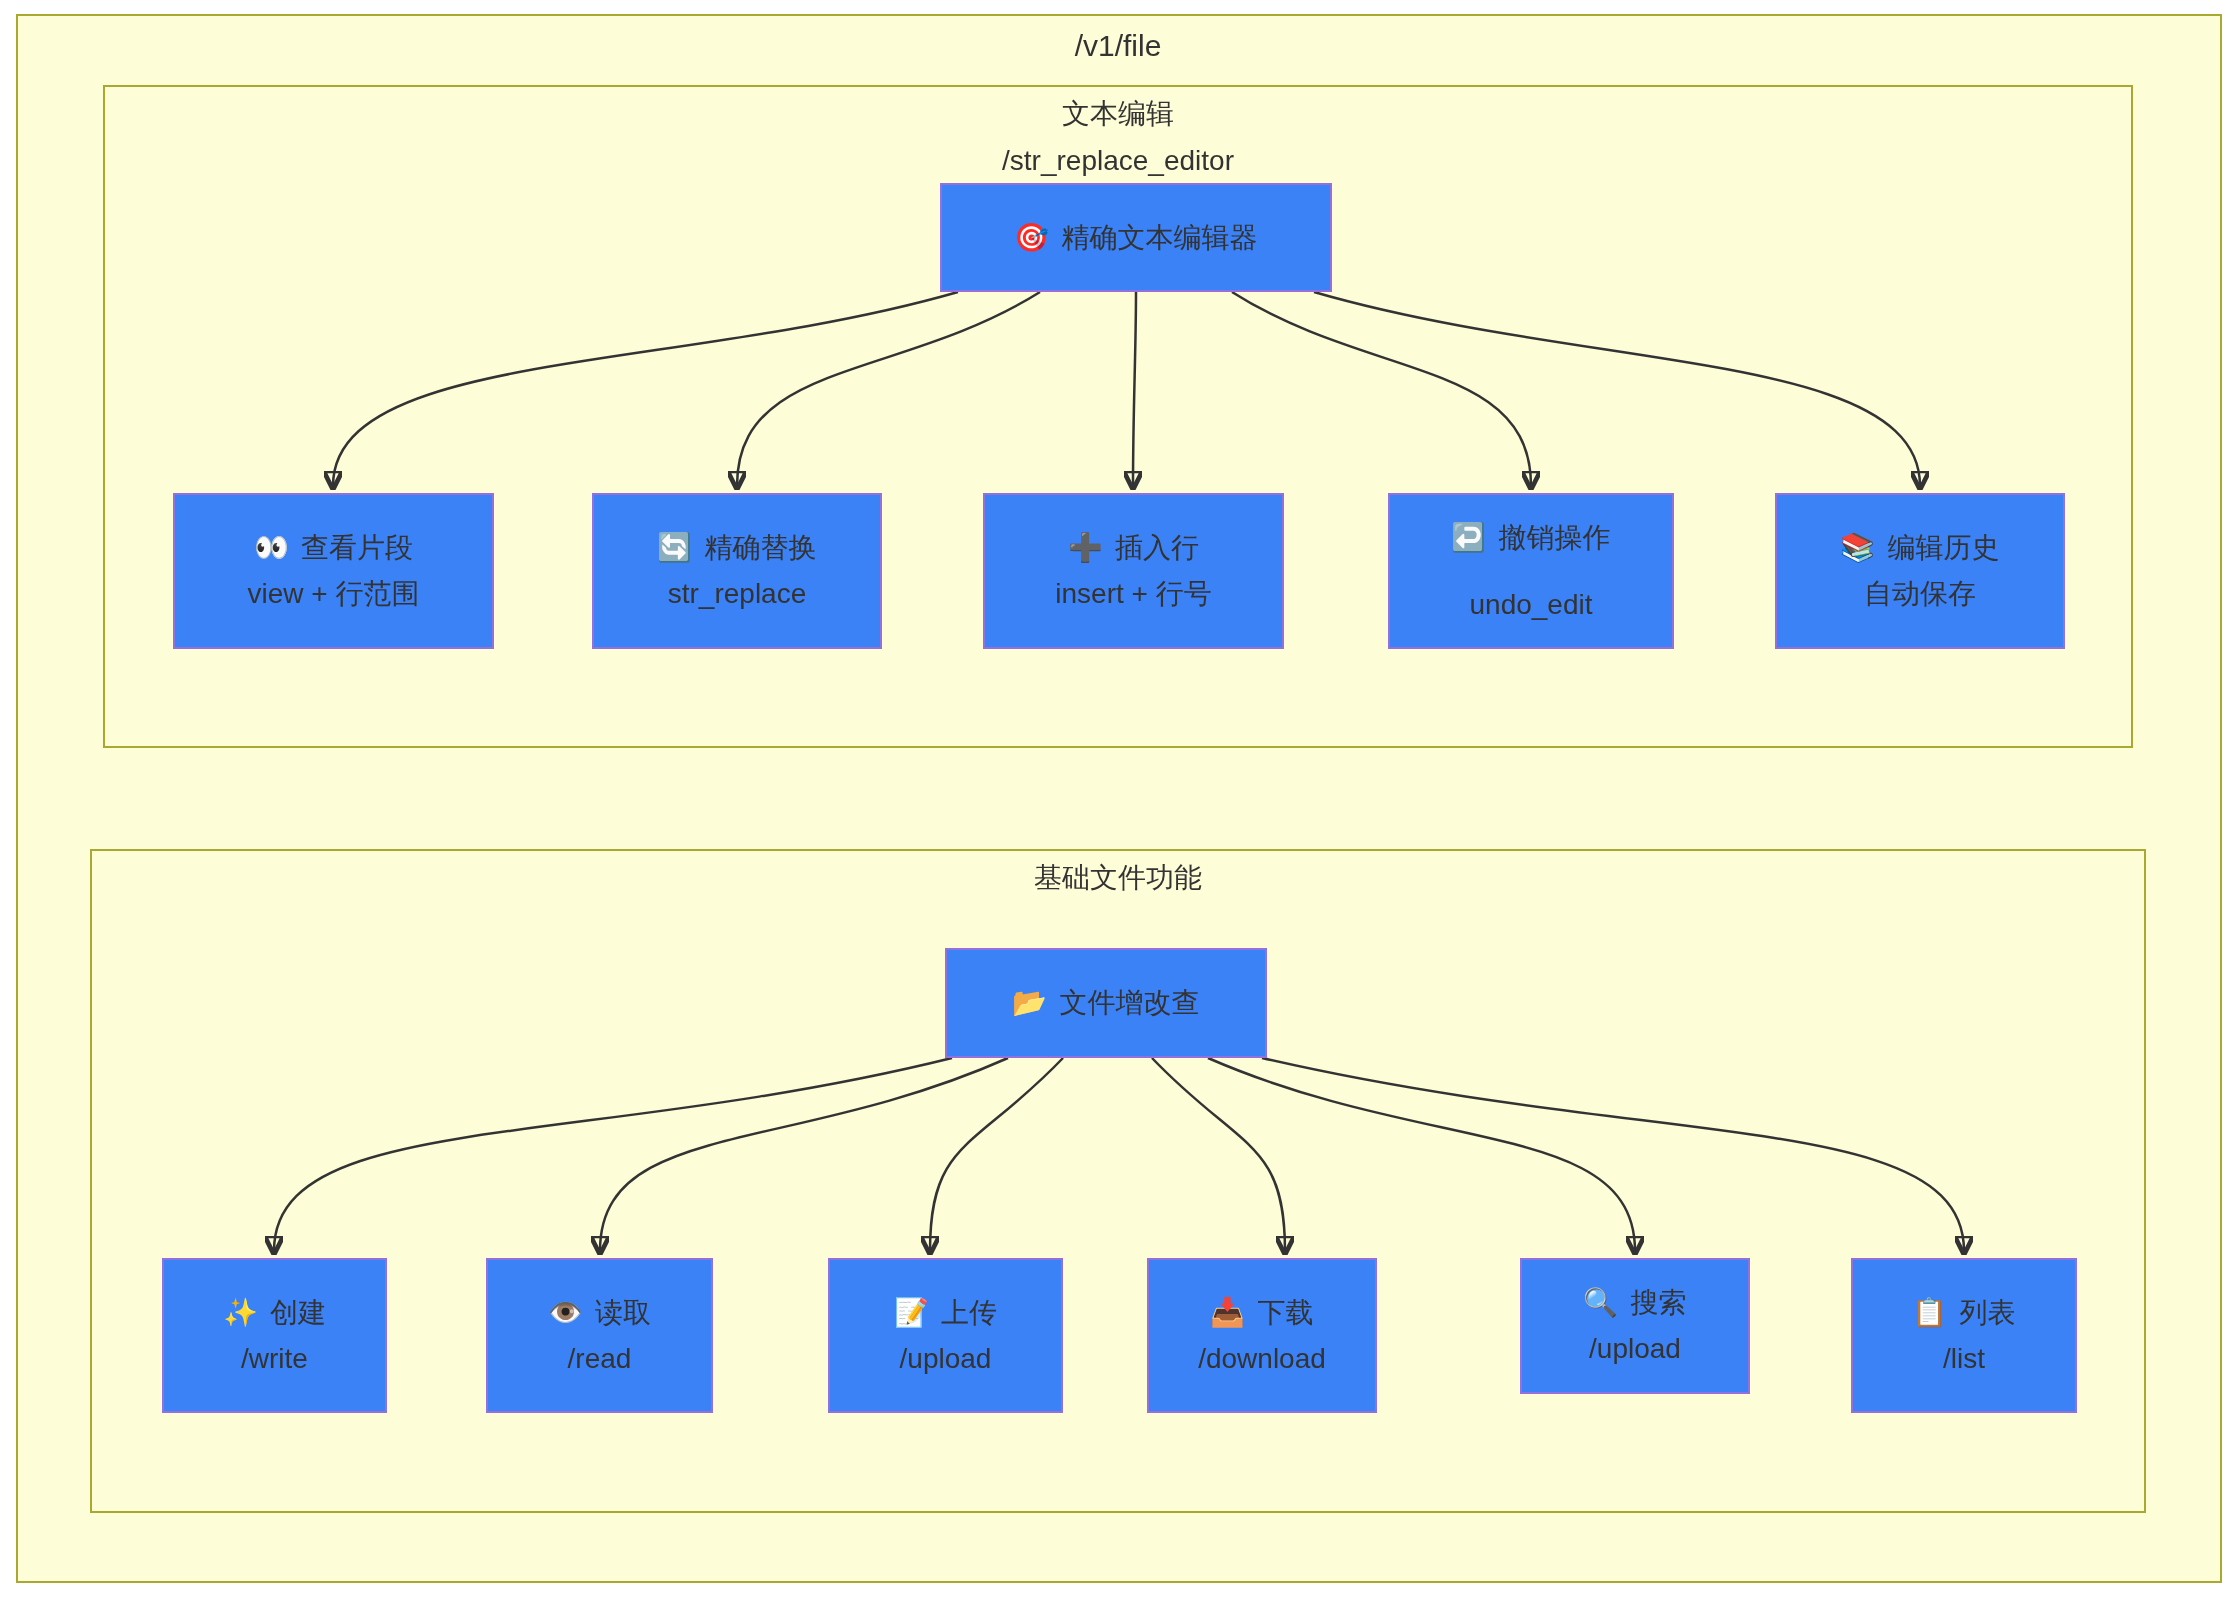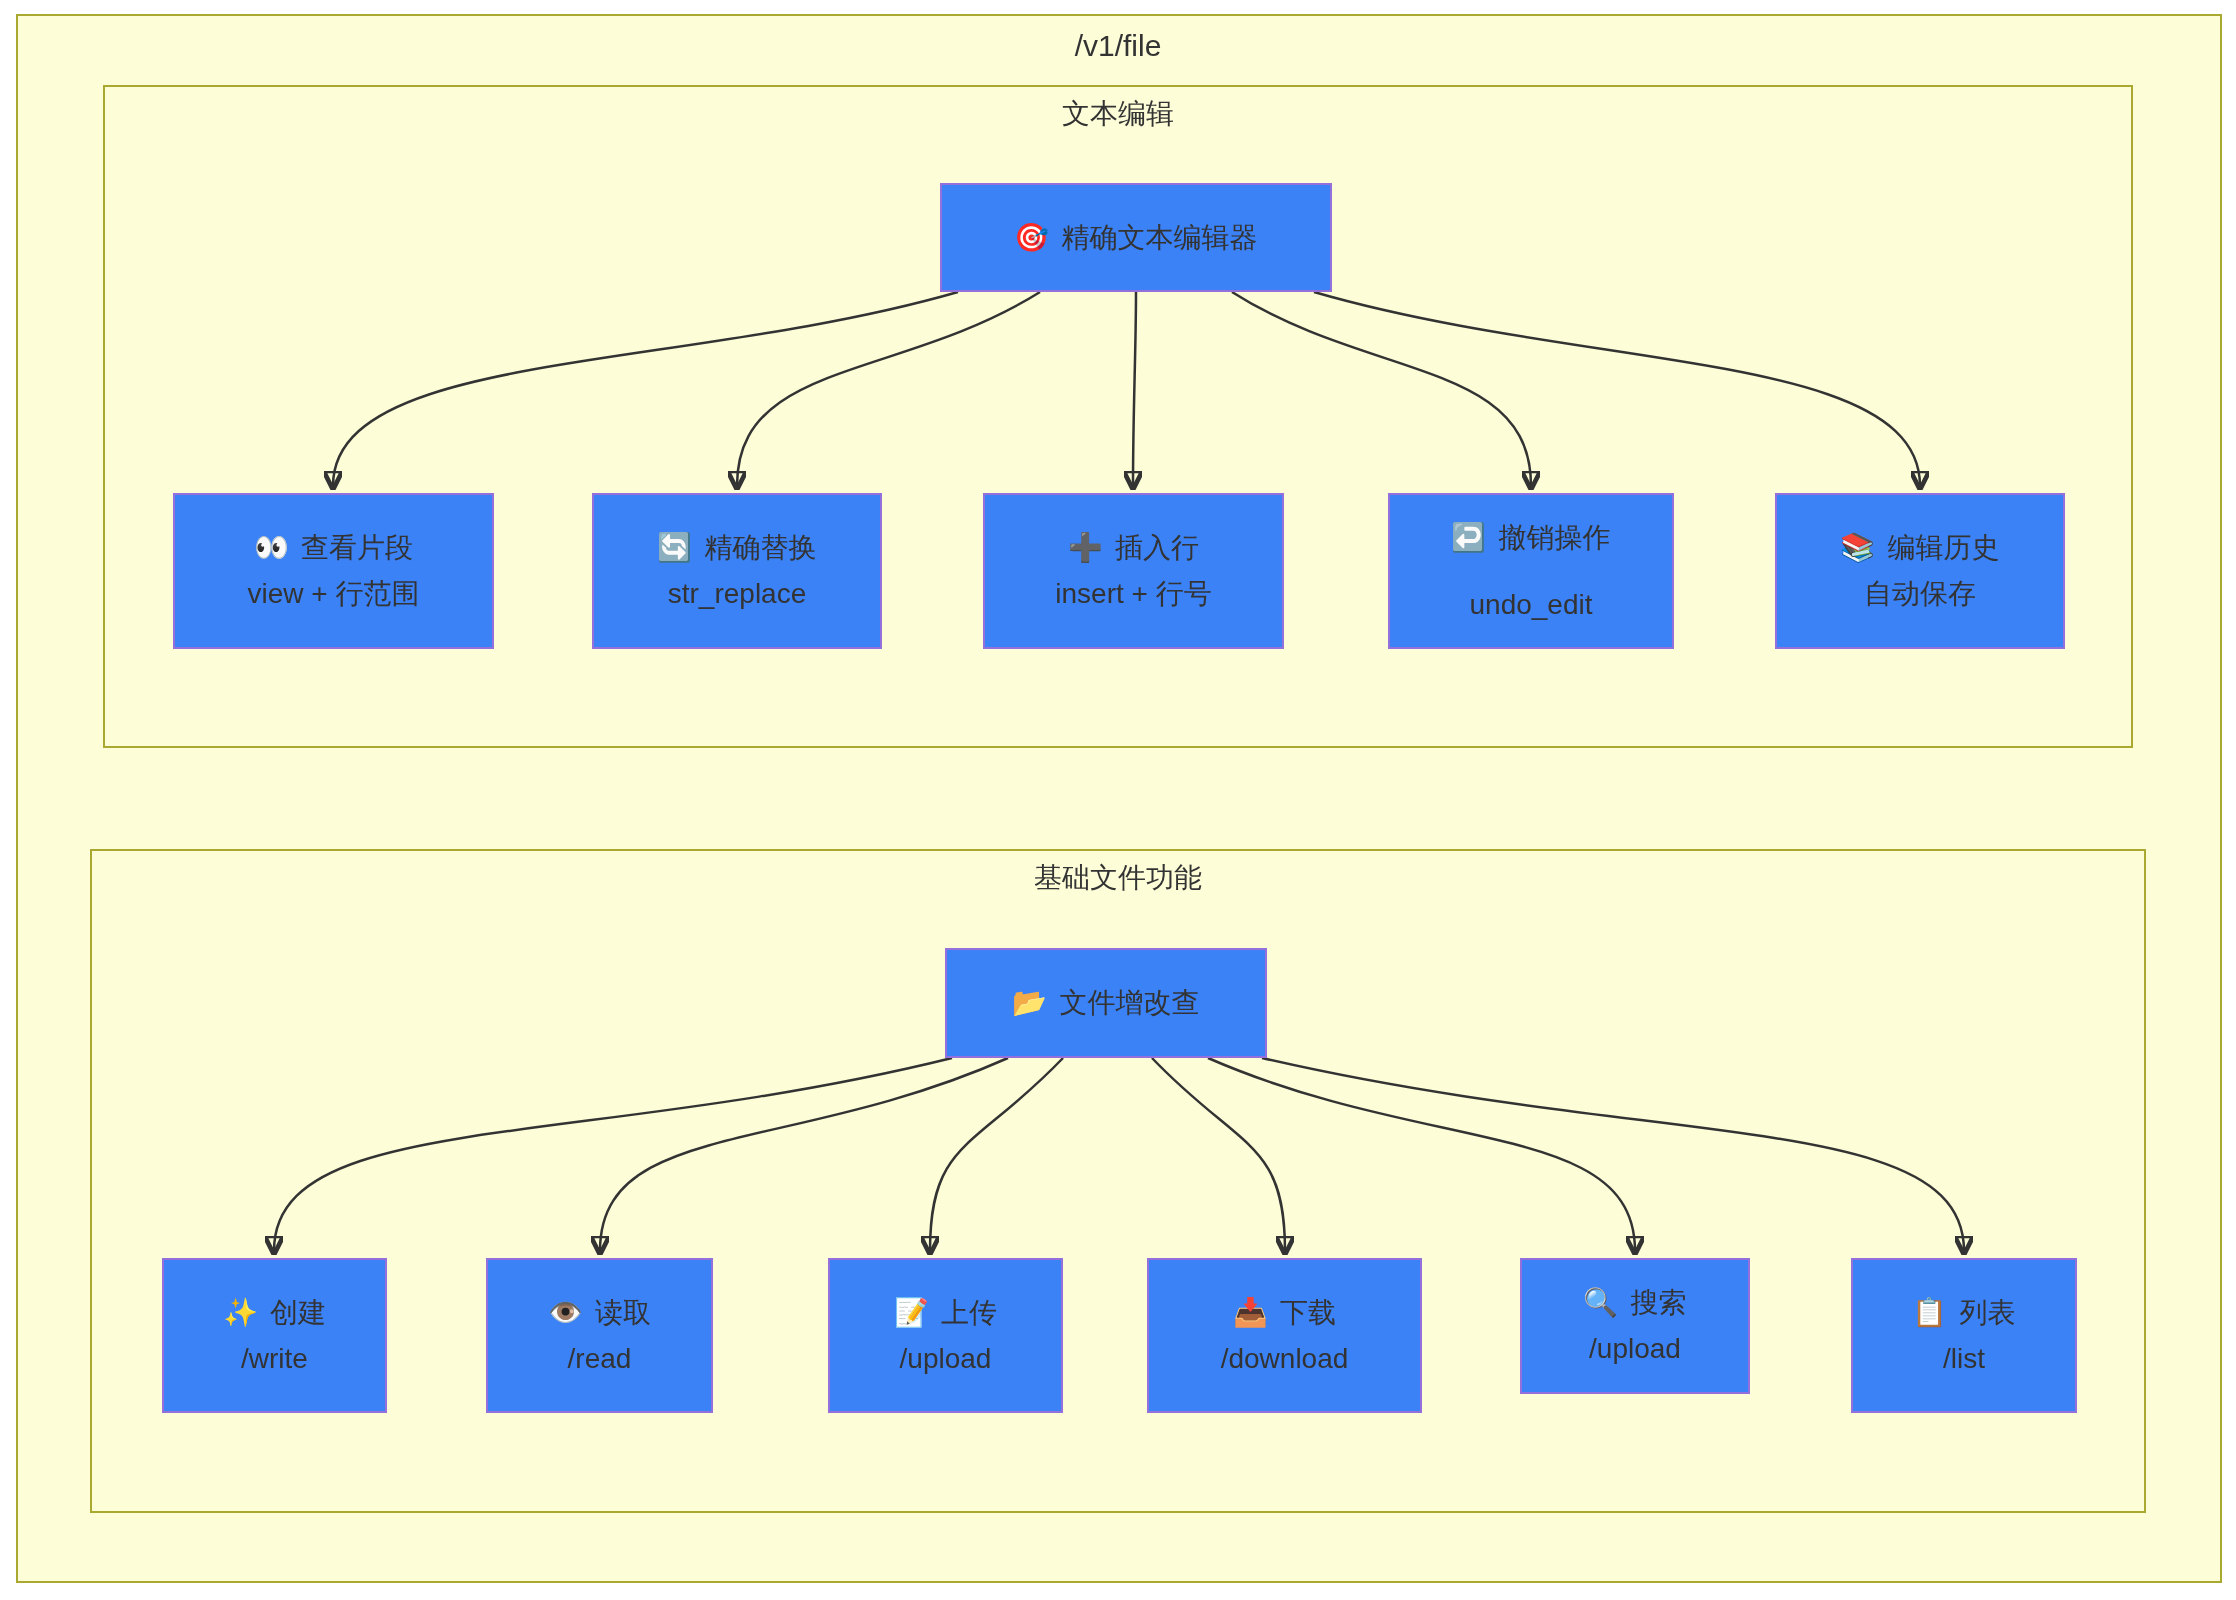--- a/index.html
+++ b/index.html
@@ -19,20 +19,21 @@
 </head>
 <body>
 
 <div class="stage">
 
   <div class="subgraph" style="left:16px;top:14px;width:2206px;height:1569px;"></div>
   <div class="sg-title outer-title" style="top:22px;">/v1/file</div>
 
   <div class="subgraph" style="left:103px;top:85px;width:2030px;height:663px;"></div>
   <div class="sg-title" style="top:90px;">文本编辑</div>
+  <div class="sg-title" style="top:137px;">/str_replace_editor</div>
 
   <div class="subgraph" style="left:90px;top:849px;width:2056px;height:664px;"></div>
   <div class="sg-title" style="top:854px;">基础文件功能</div>
 
   <svg class="edges" width="2236" height="1600" viewBox="0 0 2236 1600">
     <defs>
       <marker id="arrow" viewBox="0 0 10 10" refX="8" refY="5" markerWidth="7.5" markerHeight="7.5" orient="auto-start-reverse">
         <path d="M0,0 L10,5 L0,10 z" fill="#333333"></path>
       </marker>
     </defs>
@@ -88,21 +89,21 @@
     <div class="row">/write</div>
   </div>
   <div class="node" style="left:486px;top:1258px;width:227px;height:155px;">
     <div class="row"><span class="icon">👁️</span><span>读取</span></div>
     <div class="row">/read</div>
   </div>
   <div class="node" style="left:828px;top:1258px;width:235px;height:155px;">
     <div class="row"><span class="icon">📝</span><span>上传</span></div>
     <div class="row">/upload</div>
   </div>
-  <div class="node" style="left:1147px;top:1258px;width:275px;height:155px;">
+  <div class="node" style="left:1147px;top:1258px;width:230px;height:155px;">
     <div class="row"><span class="icon">📥</span><span>下载</span></div>
     <div class="row">/download</div>
   </div>
   <div class="node" style="left:1520px;top:1258px;width:230px;height:136px;">
     <div class="row"><span class="icon">🔍</span><span>搜索</span></div>
     <div class="row">/upload</div>
   </div>
   <div class="node" style="left:1851px;top:1258px;width:226px;height:155px;">
     <div class="row"><span class="icon">📋</span><span>列表</span></div>
     <div class="row">/list</div>

